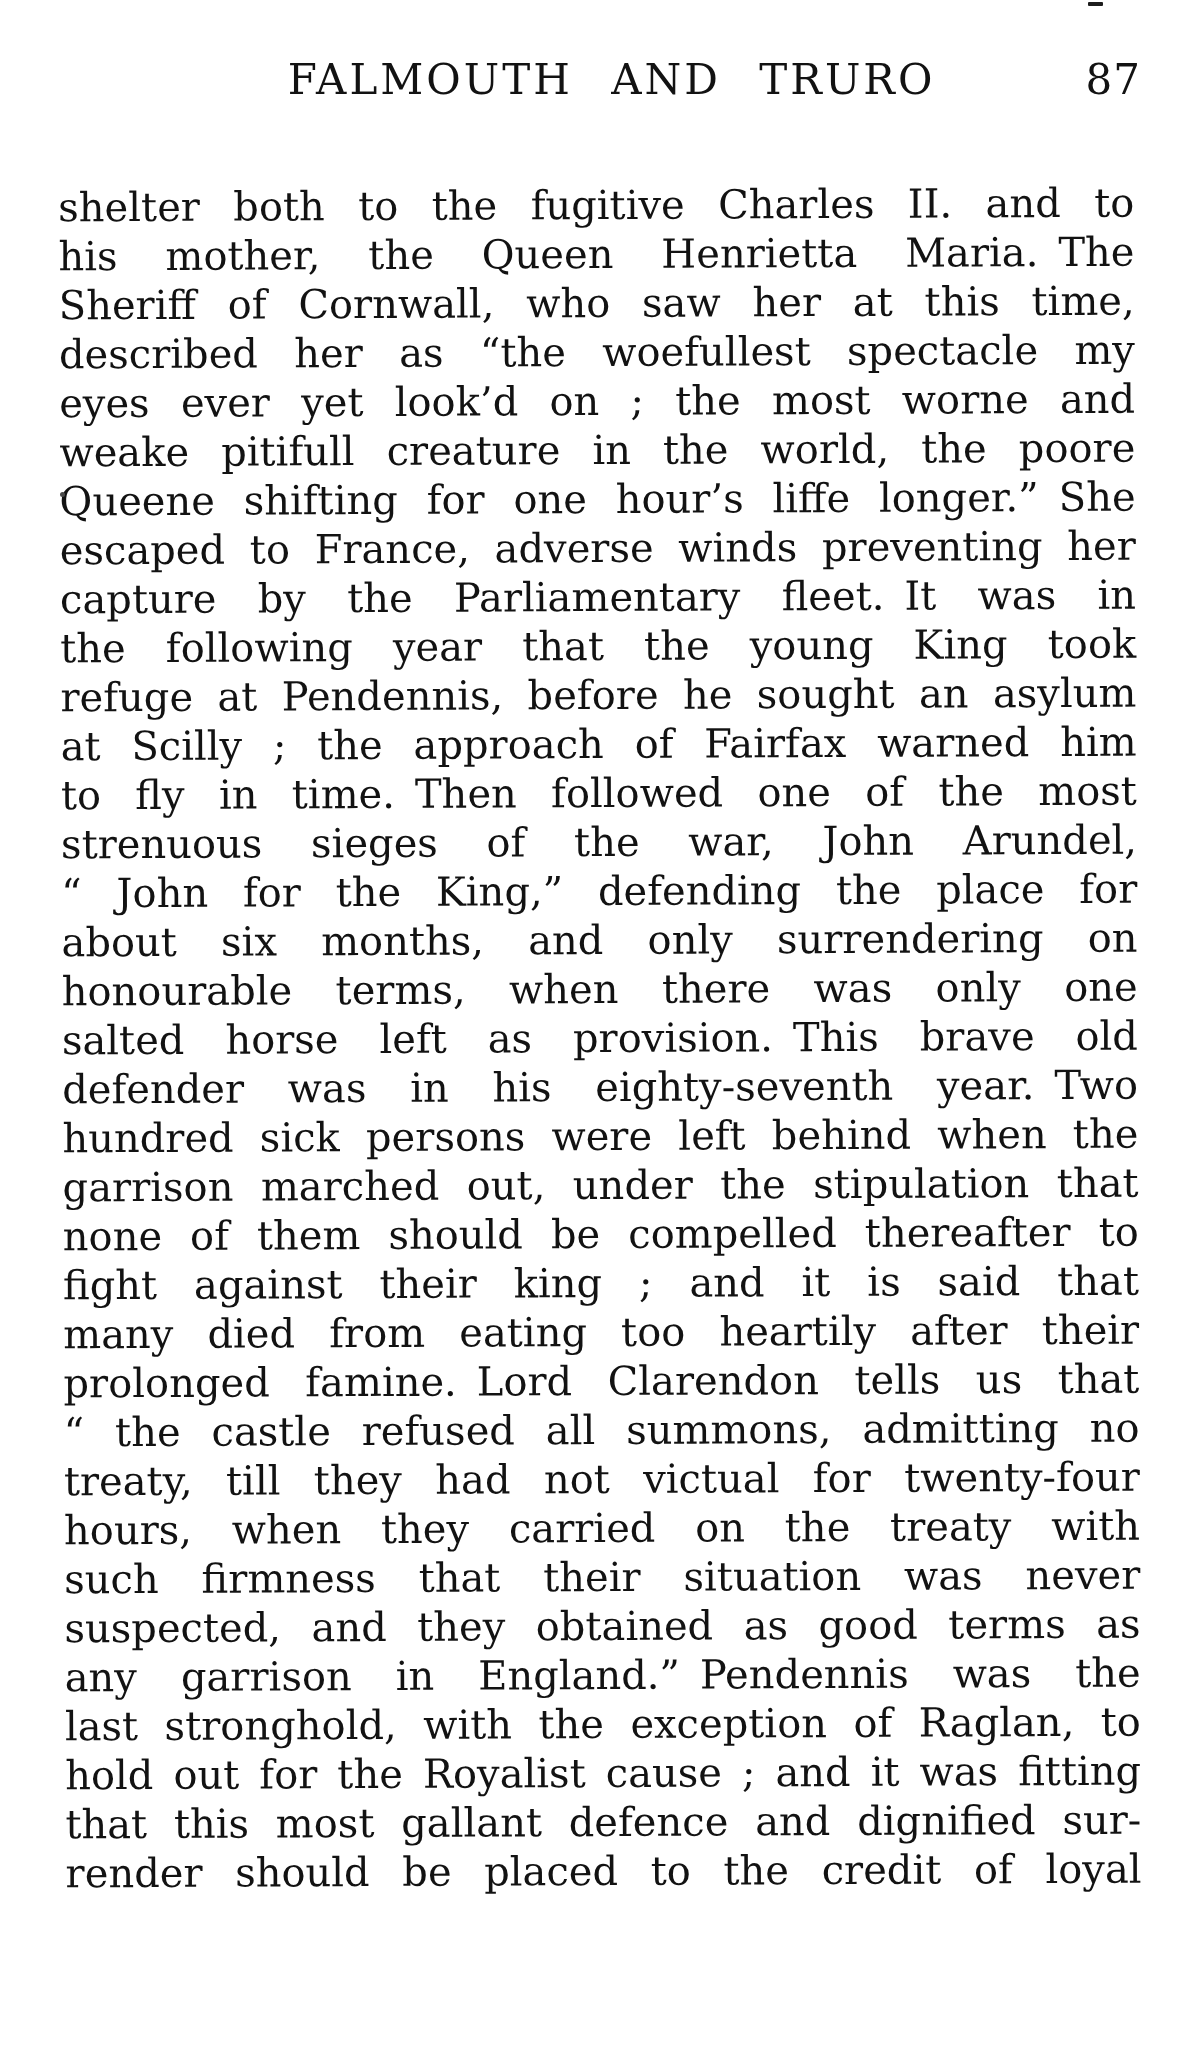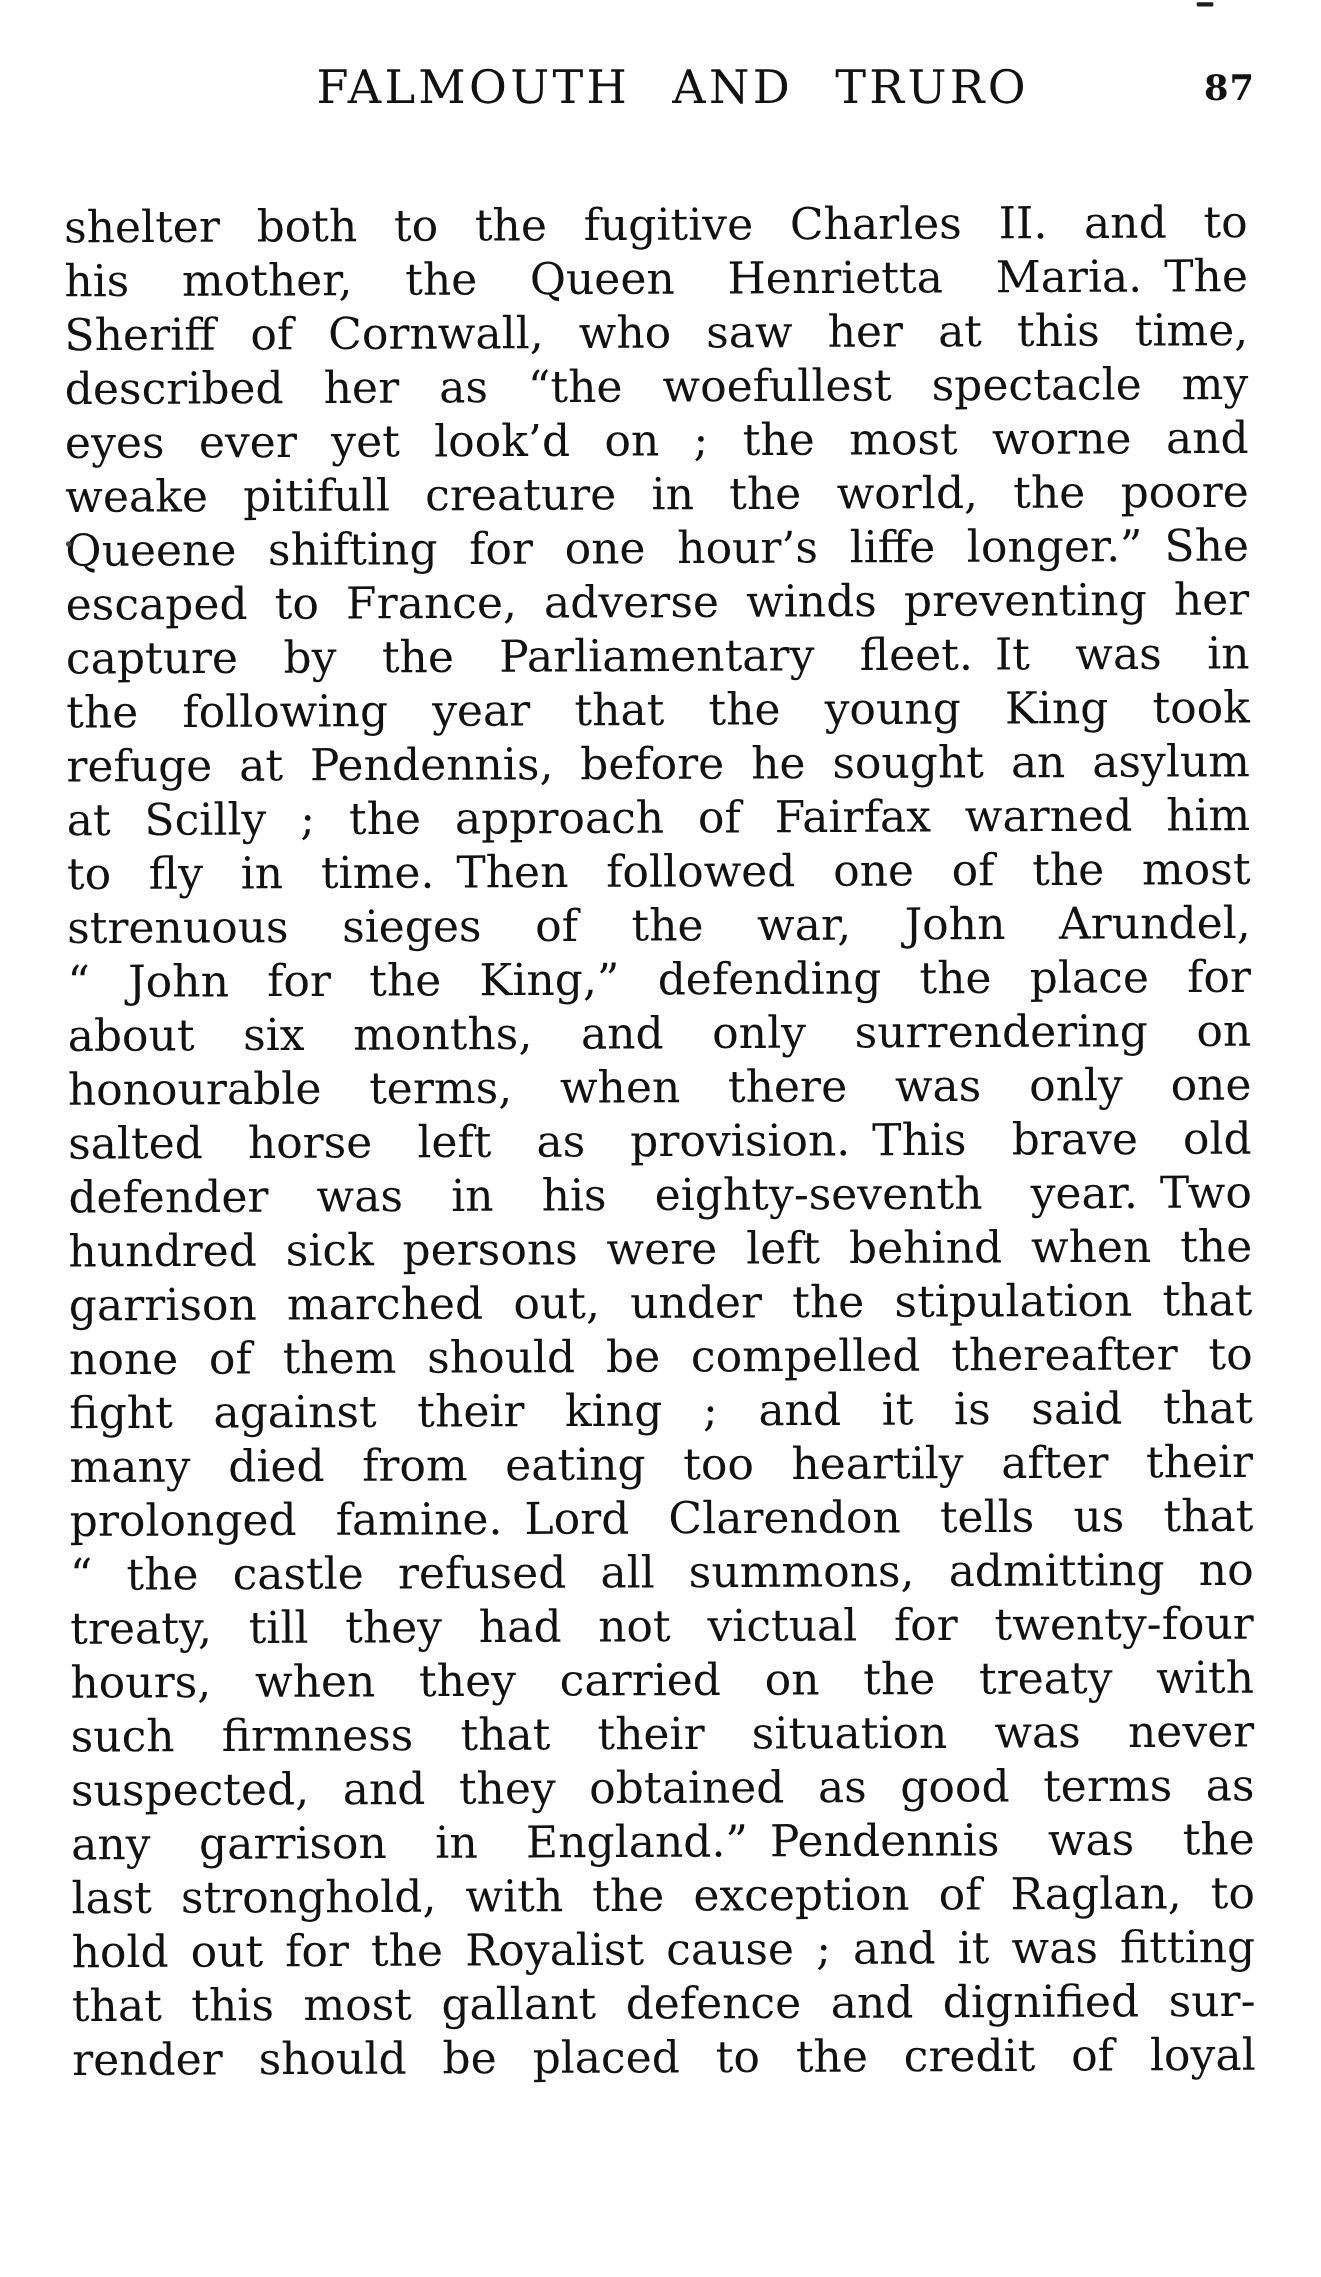--- a/index.html
+++ b/index.html
@@ -32,24 +32,23 @@
     font-size: 42px;
     line-height: 48px;
     letter-spacing: 3px;
     word-spacing: 22px;
     white-space: nowrap;
   }
   .page-number {
     position: absolute;
     right: 60px;
     top: 0;
-    font-size: 32px;
+    font-size: 42px;
     line-height: 48px;
     letter-spacing: 1px;
-    font-weight: bold;
   }
   .body-text {
     position: absolute;
     top: 181px;
     left: 62px;
     width: 1076px;
     transform: rotate(-0.25deg);
     transform-origin: 50% 50%;
   }
   .text-line {

